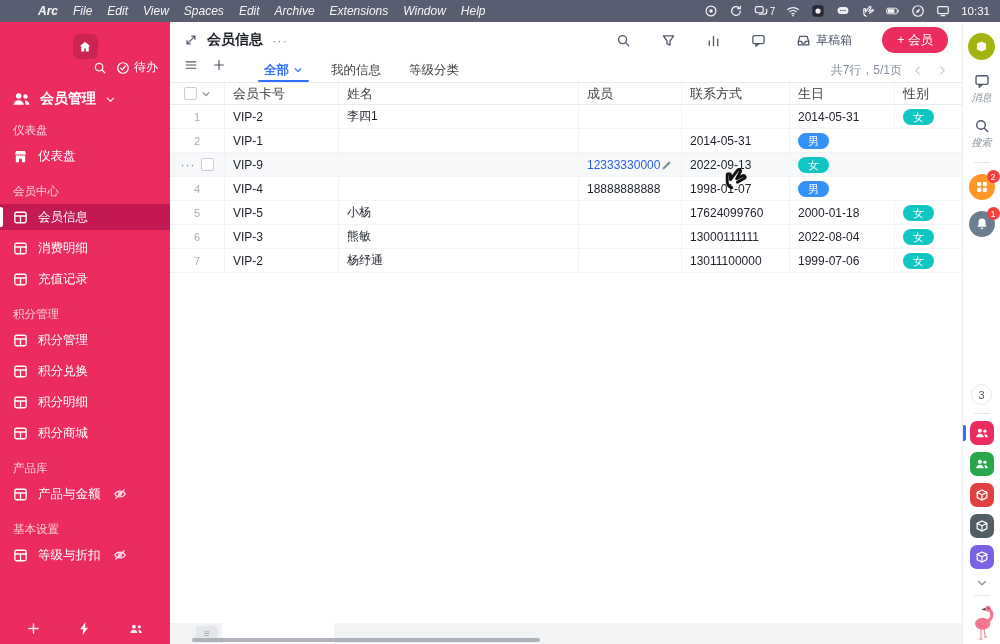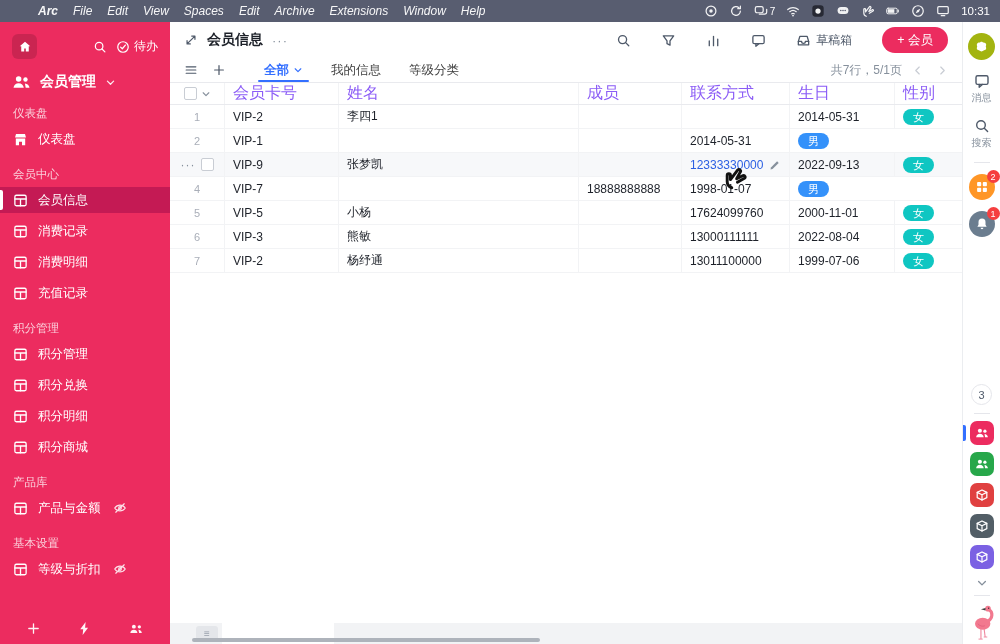--- a/index.html
+++ b/index.html
@@ -14,21 +14,21 @@
   .mb-item { font-size:12px; opacity:.95; }
   .mb-item.first { font-weight:bold; }
   .mb-apple { width:13px; height:14px; }
   .mb-right { margin-left:auto; display:flex; align-items:center; gap:11px; }
   .mb-status { width:14px; height:14px; opacity:.92; display:inline-flex; align-items:center; }
   .mb-status-wrap { display:flex; align-items:center; gap:2px; }
   .mb-time { font-size:11.5px; }
 
   
   .sidebar { position:absolute; top:22px; left:0; width:170px; bottom:0; background:#ec2c5f; color:#fff; overflow:hidden; }
-  .sb-top { display:flex; align-items:center; margin:12px 12px 0; }
+  .sb-top { display:flex; align-items:center; margin:12px 12px 0;flex-direction:column; }
   .home-btn { width:25px; height:25px; border-radius:6px; background:rgba(0,0,0,.14); display:flex; align-items:center; justify-content:center; }
   .home-btn .ic { width:14px; height:14px; }
   .sb-top-right { margin-left:auto; display:flex; align-items:center; gap:9px; }
   .sb-top-right .ic { width:14px; height:14px; }
   .todo { display:flex; align-items:center; gap:4px; font-size:12px; }
   .workspace { display:flex; align-items:center; gap:9px; margin:14px 12px 0; font-size:14px; font-weight:bold; }
   .workspace .ic.ppl { width:19px; height:16px; }
   .workspace .ic.car { width:11px; height:11px; opacity:.9; }
   .sb-section { margin:15px 13px 0; font-size:11.5px; color:rgba(255,255,255,.78); }
   .sb-item { height:26px; margin-top:5px; display:flex; align-items:center; gap:10px; padding:0 13px; font-size:12.5px; position:relative; cursor:default; }
@@ -44,36 +44,36 @@
   .main-header { height:36px; display:flex; align-items:center; padding:0 14px; }
   .mh-left { display:flex; align-items:center; gap:9px; }
   .mh-left .ic { width:14px; height:14px; color:#4e5969; }
   .main-title { font-size:14px; font-weight:bold; }
   .mh-dots { color:#86909c; letter-spacing:1px; font-size:13px; }
   .mh-right { margin-left:auto; display:flex; align-items:center; gap:30px; color:#4e5969; }
   .mh-right .ic { width:15px; height:15px; }
   .draft { display:flex; align-items:center; gap:5px; font-size:12px; color:#4e5969; }
   .add-btn { background:#ec2c5f; color:#fff; border:none; border-radius:14px; height:26px; padding:0 15px; font-size:12.5px; font-family:inherit; display:flex; align-items:center; gap:4px; }
 
-  .toolbar { height:25px; display:flex; align-items:center; padding:0 14px; border-bottom:1px solid #e9eaee; position:relative; }
+  .toolbar { height:25px; display:flex; padding:0 14px; border-bottom:1px solid #e9eaee; position:relative; }
   .toolbar .ic.tb { width:14px; height:14px; color:#4e5969; margin-right:14px; }
   .tabs { display:flex; align-items:center; margin-left:10px; height:100%; }
   .tab { position:relative; height:100%; display:flex; align-items:center; gap:4px; padding:0 14px; font-size:12.5px; color:#404040; }
   .tab.active { color:#336fff; font-weight:bold; }
   .tab.active::after { content:""; position:absolute; left:8px; right:8px; bottom:0; height:2px; background:#336fff; border-radius:1px; }
   .tab .ic { width:10px; height:10px; }
   .tb-right { margin-left:auto; display:flex; align-items:center; gap:10px; color:#86909c; }
   .tb-right .ic { width:13px; height:13px; }
   .tb-right .pg { font-size:12px; }
   .pg-arrows { display:flex; gap:14px; color:#c9cdd4; }
   .pg-arrows .ic { width:11px; height:11px; }
 
   .tgrid { display:grid; grid-template-columns:55px 114px 240px 103px 108px 105px 1fr; }
   .thead { height:22px; border-bottom:1px solid #e9eaee; background:#fff; }
-  .th { display:flex; align-items:center; padding:0 8px; font-size:16px; color:#8b5cf6; border-right:1px solid #f2f3f5; }
+  .th { display:flex; align-items:center; padding:0 8px; font-size:13px; color:#404040; border-right:1px solid #f2f3f5; }
   .th:last-child { border-right:none; }
   .th.cnum { justify-content:center; gap:4px; }
   .checkbox { width:13px; height:13px; border:1px solid #c9cdd4; border-radius:2px; background:#fff; flex:none; }
   .th .car { width:10px; height:10px; color:#86909c; }
   .trow { height:24px; border-bottom:1px solid #f2f3f5; }
   .trow.hov { background:#f7f8fa; }
   .td { display:flex; align-items:center; padding:0 8px; font-size:12px; color:#1d2129; border-right:1px solid #f2f3f5; overflow:hidden; white-space:nowrap; }
   .td:last-child { border-right:none; }
   .td.cnum { justify-content:center; color:#a9aeb8; font-size:11px; gap:5px; }
   .td.cnum .rdots { color:#86909c; letter-spacing:1px; font-size:12px; }
@@ -85,21 +85,21 @@
   .mb-handle { position:absolute; left:26px; top:3px; width:22px; height:15px; background:#e4e6ea; border-radius:3px; color:#9aa0ac; font-size:10px; display:flex; align-items:center; justify-content:center; }
   .mb-addseg { position:absolute; left:52px; top:0; width:112px; height:100%; background:#fff; }
   .hscroll { position:absolute; left:22px; bottom:2px; width:348px; height:4px; background:#aeb3bb; border-radius:2px; }
 
   .cursor-hand { position:absolute; left:552px; top:143px; width:26px; height:26px; z-index:40; pointer-events:none; }
 
   
   .rightbar { position:absolute; top:22px; right:0; width:38px; bottom:0; background:#fff; border-left:1px solid #ebedf0; display:flex; flex-direction:column; align-items:center; }
   .avatar { width:27px; height:27px; border-radius:50%; background:#a3b410; margin-top:11px; display:flex; align-items:center; justify-content:center; }
   .avatar .ic { width:13px; height:13px; color:#fff; }
-  .rb-entry { display:flex; flex-direction:column; align-items:center; gap:2px; margin-top:13px; color:#4e5969; }
+  .rb-entry { display:flex; flex-direction:column; align-items:center; gap:2px; margin-top:13px; color:#4e5969;font-style:italic; }
   .rb-entry .ic { width:16px; height:16px; }
   .rb-label { font-size:10px; color:#86909c; }
   .rb-div { width:16px; height:1px; background:#e5e6eb; margin-top:12px; }
   .rb-circle { position:relative; width:26px; height:26px; border-radius:50%; margin-top:11px; display:flex; align-items:center; justify-content:center; }
   .rb-circle .ic { width:14px; height:14px; color:#fff; }
   .rb-badge { position:absolute; top:-4px; right:-5px; min-width:13px; height:13px; border-radius:7px; background:#f53f3f; color:#fff; font-size:9px; display:flex; align-items:center; justify-content:center; padding:0 3px; }
   .rb-spacer { flex:1; }
   .count-pill { width:21px; height:21px; border-radius:50%; border:1px solid #e5e6eb; background:#fff; color:#4e5969; font-size:11px; display:flex; align-items:center; justify-content:center; }
   .dock-app { position:relative; width:24px; height:24px; border-radius:7px; margin-top:7px; display:flex; align-items:center; justify-content:center; }
   .dock-app .ic { width:14px; height:14px; color:#fff; }
@@ -280,29 +280,20 @@
         </span>
         <span>会员信息</span>
       </div>
       <div class="sb-item">
         <span class="ic tbl">
           <svg viewBox="0 0 16 16" fill="none" stroke="currentColor" stroke-width="1.4" stroke-linecap="round" stroke-linejoin="round">
             <rect x="2" y="2.4" width="12" height="11.2" rx="1.6"></rect>
             <path d="M2 6.4h12M8 6.4v7.2"></path>
           </svg>
         </span>
-        <span>消费记录</span>
-      </div>
-      <div class="sb-item">
-        <span class="ic tbl">
-          <svg viewBox="0 0 16 16" fill="none" stroke="currentColor" stroke-width="1.4" stroke-linecap="round" stroke-linejoin="round">
-            <rect x="2" y="2.4" width="12" height="11.2" rx="1.6"></rect>
-            <path d="M2 6.4h12M8 6.4v7.2"></path>
-          </svg>
-        </span>
         <span>消费明细</span>
       </div>
       <div class="sb-item">
         <span class="ic tbl">
           <svg viewBox="0 0 16 16" fill="none" stroke="currentColor" stroke-width="1.4" stroke-linecap="round" stroke-linejoin="round">
             <rect x="2" y="2.4" width="12" height="11.2" rx="1.6"></rect>
             <path d="M2 6.4h12M8 6.4v7.2"></path>
           </svg>
         </span>
         <span>充值记录</span>
@@ -555,23 +546,20 @@
       </div>
       <div class="tgrid trow hov">
         <div class="td cnum">
           <span class="rdots">···</span>
           <span class="checkbox"></span>
         </div>
         <div class="td">
           <span>VIP-9</span>
         </div>
         <div class="td">
-          <span>张梦凯</span>
-        </div>
-        <div class="td">
           <span></span>
         </div>
         <div class="td lnk">
           <span class="link">12333330000</span>
           <span class="ic pencil">
             <svg viewBox="0 0 16 16" fill="currentColor" stroke="none" stroke-width="1.4" stroke-linecap="round" stroke-linejoin="round">
               <path d="M2.6 11.3 10.8 3.1l2.1 2.1-8.2 8.2L2 14z"></path>
             </svg>
           </span>
         </div>
@@ -580,21 +568,21 @@
         </div>
         <div class="td">
           <span class="badge" style="background: rgb(15, 198, 194);">女</span>
         </div>
       </div>
       <div class="tgrid trow">
         <div class="td cnum">
           <span>4</span>
         </div>
         <div class="td">
-          <span>VIP-7</span>
+          <span>VIP-4</span>
         </div>
         <div class="td">
           <span></span>
         </div>
         <div class="td">
           <span>18888888888</span>
         </div>
         <div class="td">
           <span>1998-01-07</span>
         </div>
@@ -612,21 +600,21 @@
         <div class="td">
           <span>小杨</span>
         </div>
         <div class="td">
           <span></span>
         </div>
         <div class="td">
           <span>17624099760</span>
         </div>
         <div class="td">
-          <span>2000-11-01</span>
+          <span>2000-01-18</span>
         </div>
         <div class="td">
           <span class="badge" style="background: rgb(15, 198, 194);">女</span>
         </div>
       </div>
       <div class="tgrid trow">
         <div class="td cnum">
           <span>6</span>
         </div>
         <div class="td">

